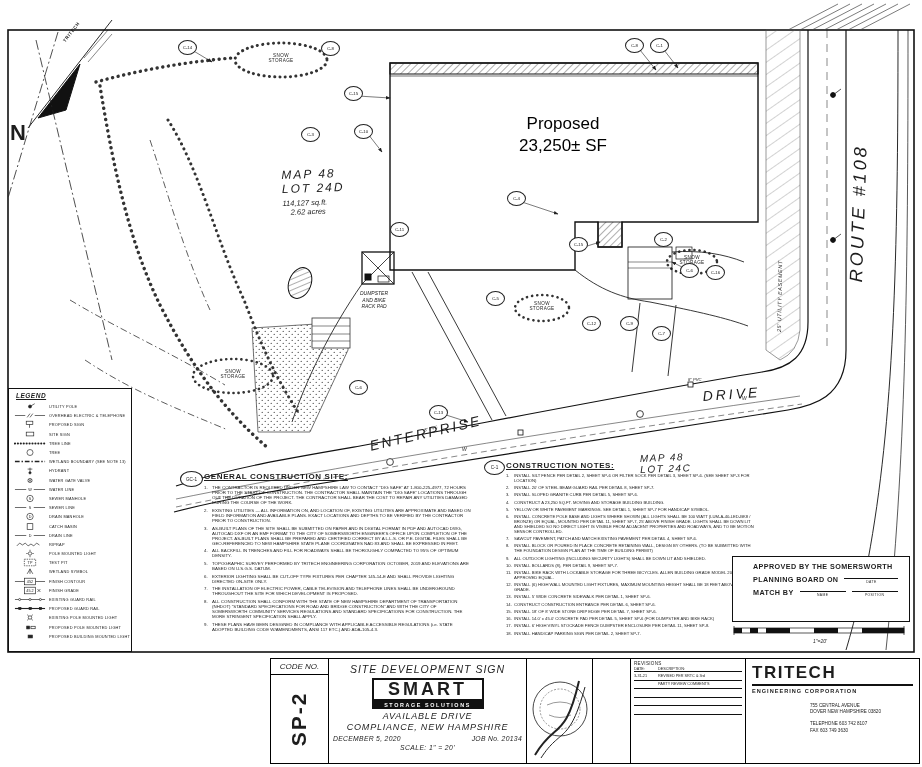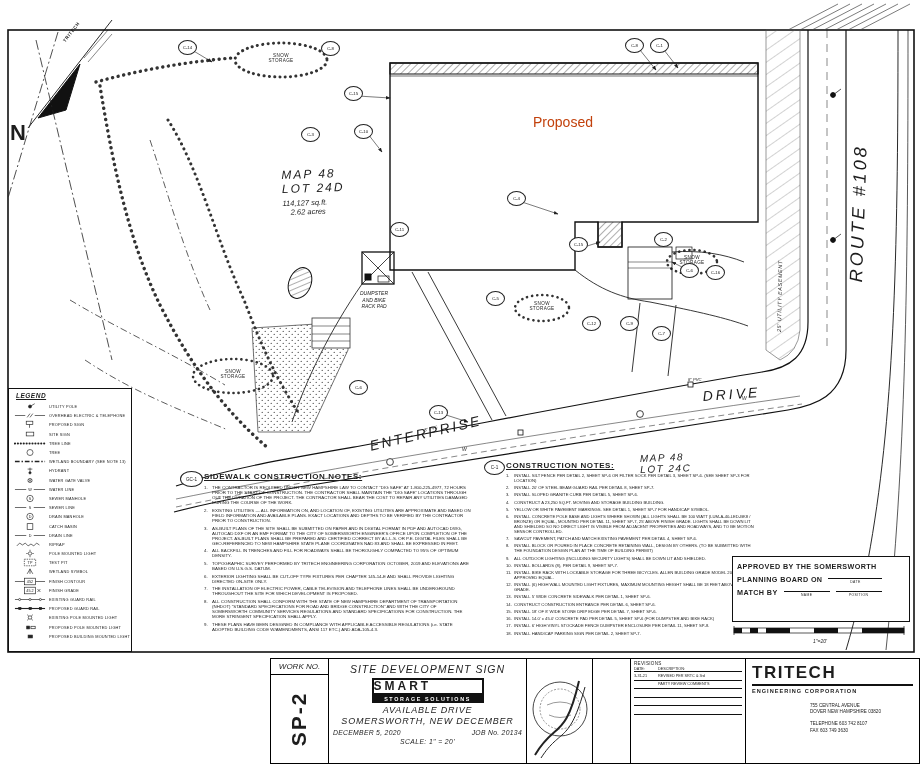--- a/index.html
+++ b/index.html
@@ -3,21 +3,21 @@
 <meta charset="utf-8">
 <style>
   html,body{margin:0;padding:0;background:#ffffff;}
   #sheet{position:relative;width:922px;height:767px;background:#fff;overflow:hidden;
          font-family:"Liberation Sans",sans-serif;color:#1d1d1d;}
   #planlines{position:absolute;left:0;top:0;}
   .abs{position:absolute;}
   .ctr{text-align:center;}
   .hand{font-family:"Liberation Sans",sans-serif;font-style:italic;}
   
-  .proposed{color:#c2410c;font-size:14px;line-height:1.32;text-align:center;
+  .proposed{color:#000000;font-size:17px;line-height:1.32;text-align:center;
             font-family:"Liberation Sans",sans-serif;}
   
   .co{position:absolute;width:17px;height:13px;border:0.8px solid #222;border-radius:50%;
       font-size:4.4px;display:flex;align-items:center;justify-content:center;background:#fff;}
   
   #legend{border:1.2px solid #111;background:#fff;padding:3px 2px 2px 5px;}
   #legend h4{margin:0 0 3px 2px;font-size:6.5px;font-style:italic;text-decoration:underline;letter-spacing:.5px;}
   .lrow{display:flex;align-items:center;height:9.2px;}
   .lrow svg{width:32px;height:9px;flex:0 0 32px;stroke:#222;stroke-width:.7;fill:none;}
   .lrow svg text{stroke:none;fill:#222;font-size:4px;font-family:"Liberation Sans",sans-serif;}
@@ -27,35 +27,35 @@
   .notes{background:transparent;}
   .nhdr{font-size:8px;font-weight:bold;letter-spacing:.6px;text-decoration:underline;}
   .ntag{position:absolute;border:0.9px solid #222;border-radius:50%;background:#fff;
         font-size:4.6px;display:flex;align-items:center;justify-content:center;}
   .notes ol{list-style:none;counter-reset:n;margin:4px 0 0 0;padding:0;}
   .notes li{counter-increment:n;position:relative;padding-left:8px;margin-bottom:2.4px;line-height:1.16;}
   .notes li::before{content:counter(n) ".";position:absolute;left:0;top:0;}
   #gcnotes li{font-size:4.4px;}
   #cnotes li{font-size:4.2px;}
   
-  #approval{border:1.2px solid #111;background:#fff;padding:5px 6px 3px 4px;font-weight:bold;}
+  #approval{border:1.2px solid #111;background:#fff;padding:5px 6px 3px 20px;font-weight:bold;}
   #approval .r1{font-size:7.2px;letter-spacing:.4px;}
   #approval .row{display:flex;align-items:flex-end;margin-top:4px;font-size:7.2px;letter-spacing:.4px;}
   .sigline{display:inline-block;border-top:.8px solid #111;margin:0 0 0 6px;text-align:center;
            font-size:3.4px;font-weight:normal;padding-top:1px;}
   
   #tblock{display:flex;border:1.6px solid #000;background:#fff;}
   .tcell{border-right:1px solid #000;position:relative;height:100%;box-sizing:border-box;}
   .tcell:last-child{border-right:none;}
   #sheetno-hdr{border-bottom:1px solid #000;font-size:8px;font-style:italic;text-align:center;padding:3px 0;}
   #sheetno-val{position:absolute;left:0;top:16px;right:0;bottom:0;display:flex;align-items:center;justify-content:center;}
   #sheetno-val span{transform:rotate(-90deg);font-size:21px;font-weight:bold;letter-spacing:2px;}
   .ttl{font-size:10.5px;font-style:italic;text-align:center;letter-spacing:1px;margin-top:4px;}
   .logo{width:112px;margin:3px auto 2px auto;}
-  .logo .l1{border:2px solid #111;font-weight:bold;font-size:12px;
+  .logo .l1{border:2px solid #111;font-weight:bold;font-size:18px;text-align:center;
             letter-spacing:3px;line-height:1.05;}
   .logo .l2{background:#111;color:#fff;font-weight:bold;font-size:5.4px;text-align:center;
             letter-spacing:1.6px;padding:1px 0;}
   .proj{font-size:9px;font-style:italic;text-align:center;letter-spacing:.8px;line-height:1.25;}
   .daterow{display:flex;justify-content:space-between;font-size:6.8px;font-style:italic;
            padding:2px 4px 0 4px;letter-spacing:.3px;}
   .scalerow{font-size:6.8px;font-style:italic;text-align:center;margin-top:2px;letter-spacing:.4px;}
   #revs{padding:2px 3px;font-size:3.8px;}
   #revs .rt{font-size:4.6px;letter-spacing:.3px;}
   .revhdr{display:flex;border-bottom:.7px solid #111;margin-top:1px;}
@@ -228,20 +228,21 @@
 
   <div class="abs hand" style="left:282px;top:166px;width:120px;transform:rotate(-2deg);">
     <div style="font-size:12px;letter-spacing:2px;">MAP 48</div>
     <div style="font-size:12px;letter-spacing:2px;">LOT 24D</div>
     <div style="font-size:7.5px;margin-top:3px;">114,127 sq.ft.</div>
     <div style="font-size:7.5px;margin-left:8px;">2.62 acres</div>
   </div>
 
   <div class="abs proposed" style="left:468px;top:113px;width:190px;">
     <div>Proposed</div>
+    <div>23,250± SF</div>
   </div>
 
   <div class="abs hand" style="left:846px;top:282px;width:170px;font-size:18px;letter-spacing:3px;transform:rotate(-88deg);transform-origin:0 0;">ROUTE #108</div>
 
   <div class="abs hand" style="left:776px;top:332px;width:150px;font-size:5.4px;letter-spacing:.6px;transform:rotate(-89deg);transform-origin:0 0;">25' UTILITY EASEMENT</div>
 
   <div class="abs hand" style="left:368px;top:438px;font-size:14px;letter-spacing:2.5px;transform:rotate(-13deg);transform-origin:0 0;">ENTERPRISE</div>
 
   <div class="abs hand" style="left:702px;top:388px;font-size:14px;letter-spacing:3px;transform:rotate(-4deg);transform-origin:0 0;">DRIVE</div>
 
@@ -493,21 +494,21 @@
     <div class="lrow">
       <svg viewBox="0 0 34 9">
           <rect x="15" y="3" width="4.5" height="3" fill="#222"></rect>
         </svg>
       <span class="ll">PROPOSED BUILDING MOUNTED LIGHT</span>
       </div>
   </div>
 
   <div class="ntag" style="left:180px;top:471px;width:21px;height:14px;">GC-1</div>
   <div id="gcnotes" class="abs notes" style="left:204px;top:472px;width:268px;">
-    <div class="nhdr">SIDEWALK CONSTRUCTION NOTES:</div>
+    <div class="nhdr">GENERAL CONSTRUCTION SITE:</div>
     <ol>
       <li>THE CONTRACTOR IS REQUIRED UNDER NEW HAMPSHIRE LAW TO CONTACT "DIG SAFE" AT 1-800-225-4977, 72 HOURS PRIOR TO THE START OF CONSTRUCTION. THE CONTRACTOR SHALL MAINTAIN THE "DIG SAFE" LOCATIONS THROUGH OUT THE DURATION OF THE PROJECT. THE CONTRACTOR SHALL BEAR THE COST TO REPAIR ANY UTILITIES DAMAGED DURING THE COURSE OF THE WORK.</li>
       <li>EXISTING UTILITIES — ALL INFORMATION ON, AND LOCATION OF, EXISTING UTILITIES ARE APPROXIMATE AND BASED ON FIELD INFORMATION AND AVAILABLE PLANS. EXACT LOCATIONS AND DEPTHS TO BE VERIFIED BY THE CONTRACTOR PRIOR TO CONSTRUCTION.</li>
       <li>AS-BUILT PLANS OF THE SITE SHALL BE SUBMITTED ON PAPER AND IN DIGITAL FORMAT IN PDF AND AUTOCAD DWG, AUTOCAD DXF OR AN EMF FORMAT TO THE CITY OF SOMERSWORTH ENGINEER'S OFFICE UPON COMPLETION OF THE PROJECT. AS-BUILT PLANS SHALL BE PREPARED AND CERTIFIED CORRECT BY A L.L.S. OR P.E. DIGITAL FILES SHALL BE GEO-REFERENCED TO NEW HAMPSHIRE STATE PLANE COORDINATES NAD 83 AND SHALL BE EXPRESSED IN FEET.</li>
       <li>ALL BACKFILL IN TRENCHES AND FILL FOR ROADWAYS SHALL BE THOROUGHLY COMPACTED TO 95% OF OPTIMUM DENSITY.</li>
       <li>TOPOGRAPHIC SURVEY PERFORMED BY TRITECH ENGINEERING CORPORATION OCTOBER, 2019 AND ELEVATIONS ARE BASED ON U.S.G.S. DATUM.</li>
       <li>EXTERIOR LIGHTING SHALL BE CUT-OFF TYPE FIXTURES PER CHAPTER 145-14-E AND SHALL PROVIDE LIGHTING DIRECTED ON-SITE ONLY.</li>
       <li>THE INSTALLATION OF ELECTRIC POWER, CABLE TELEVISION AND TELEPHONE LINES SHALL BE UNDERGROUND THROUGHOUT THE SITE FOR WHICH DEVELOPMENT IS PROPOSED.</li>
       <li>ALL CONSTRUCTION SHALL CONFORM WITH THE STATE OF NEW HAMPSHIRE DEPARTMENT OF TRANSPORTATION (NHDOT) "STANDARD SPECIFICATIONS FOR ROAD AND BRIDGE CONSTRUCTION" AND WITH THE CITY OF SOMERSWORTH COMMUNITY SERVICES REGULATIONS AND STANDARD SPECIFICATIONS FOR CONSTRUCTION. THE MORE STRINGENT SPECIFICATION SHALL APPLY.</li>
       <li>THESE PLANS HAVE BEEN DESIGNED IN COMPLIANCE WITH APPLICABLE ACCESSIBLE REGULATIONS (i.e. STATE ADOPTED BUILDING CODE W/AMENDMENTS, ANSI 117 ETC.) AND ADA-105-4.3.</li>
@@ -550,34 +551,34 @@
       <span class="sigline" style="width:46px;">NAME</span>
       <span class="sigline" style="width:46px;">POSITION</span>
     </div>
   </div>
 
   <div class="abs ctr hand" style="left:734px;top:638px;width:172px;font-size:5px;">1"=20'</div>
 
   <div id="tblock" class="abs" style="left:270px;top:658px;width:650px;height:106px;box-sizing:border-box;">
 
     <div class="tcell" style="width:58px;">
-      <div id="sheetno-hdr">WORK NO.</div>
+      <div id="sheetno-hdr">CODE NO.</div>
       <div id="sheetno-val">
           <span>SP-2</span>
         </div>
     </div>
 
     <div class="tcell" style="width:198px;">
       <div class="ttl">SITE DEVELOPMENT SIGN</div>
       <div class="logo">
         <div class="l1">SMART</div>
         <div class="l2">STORAGE SOLUTIONS</div>
       </div>
       <div class="proj">AVAILABLE DRIVE</div>
-      <div class="proj">SOMERSWORTH, NEW DECEMBER</div>
+      <div class="proj">COMPLIANCE, NEW HAMPSHIRE</div>
       <div class="daterow">
         <span>DECEMBER 5, 2020</span>
         <span>JOB No. 20134</span>
       </div>
       <div class="scalerow">SCALE: 1" = 20'</div>
     </div>
 
     <div class="tcell" style="width:66px;">
       <svg width="66" height="104" viewBox="0 0 66 104">
         <circle cx="33" cy="50" r="27" fill="none" stroke="#333" stroke-width="0.9"></circle>

